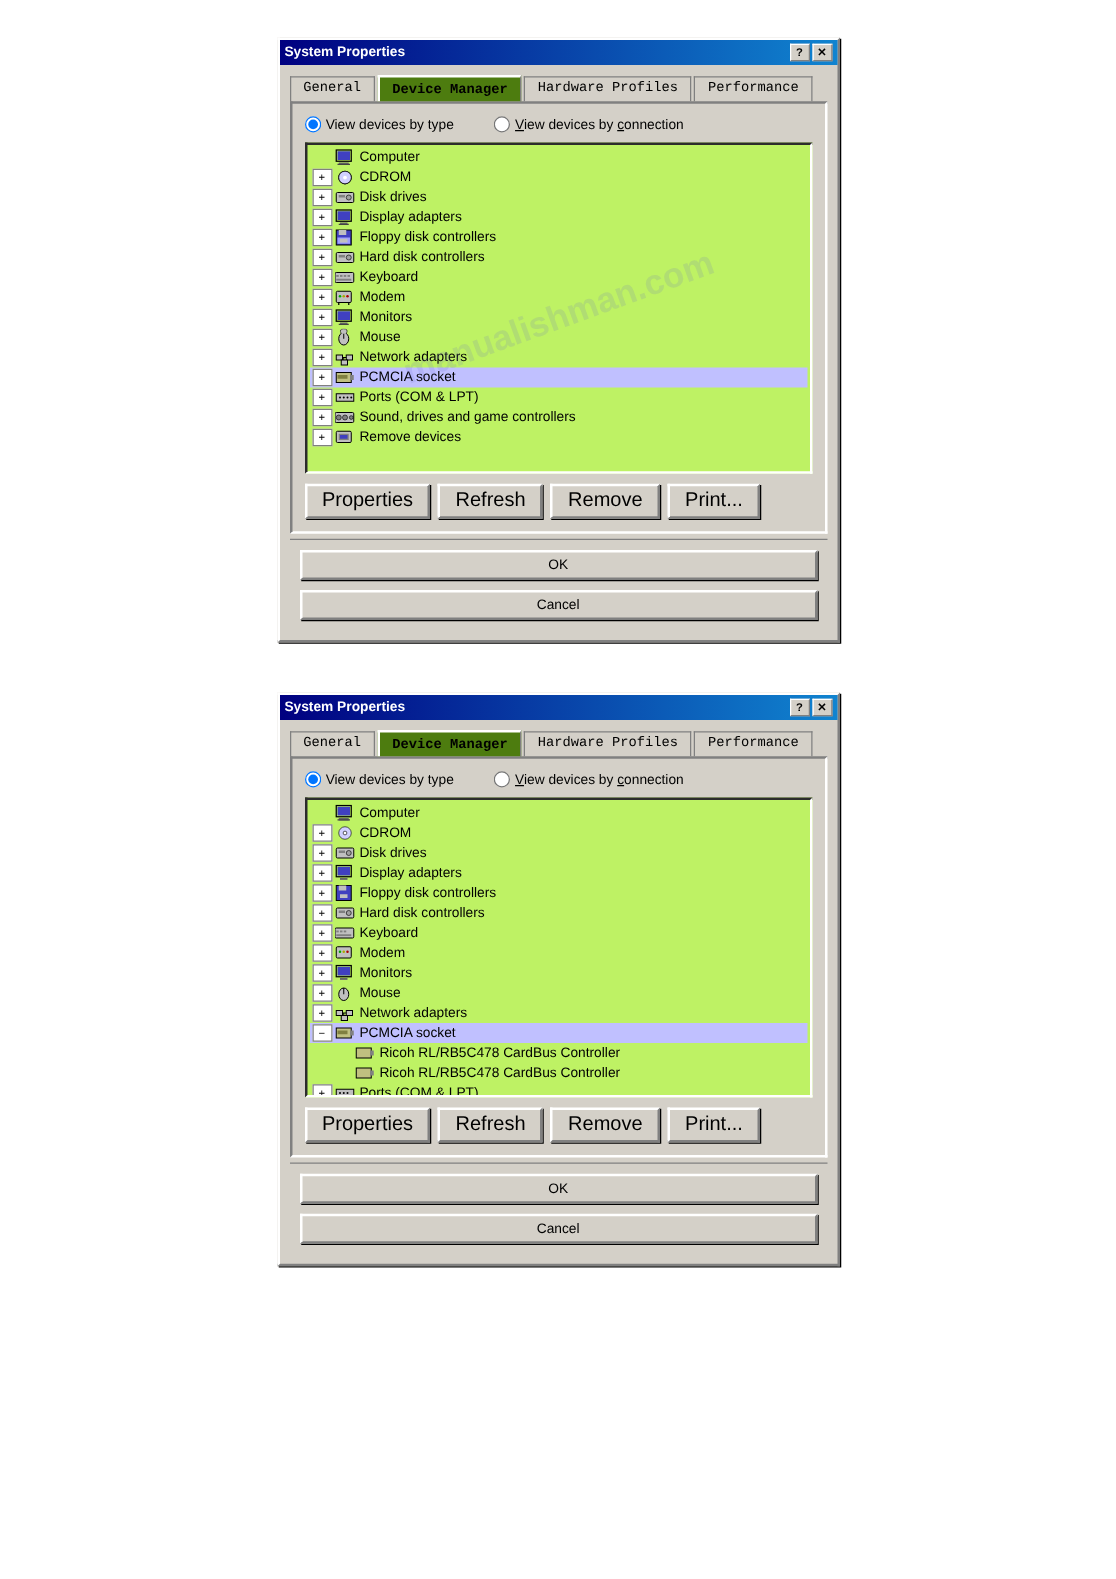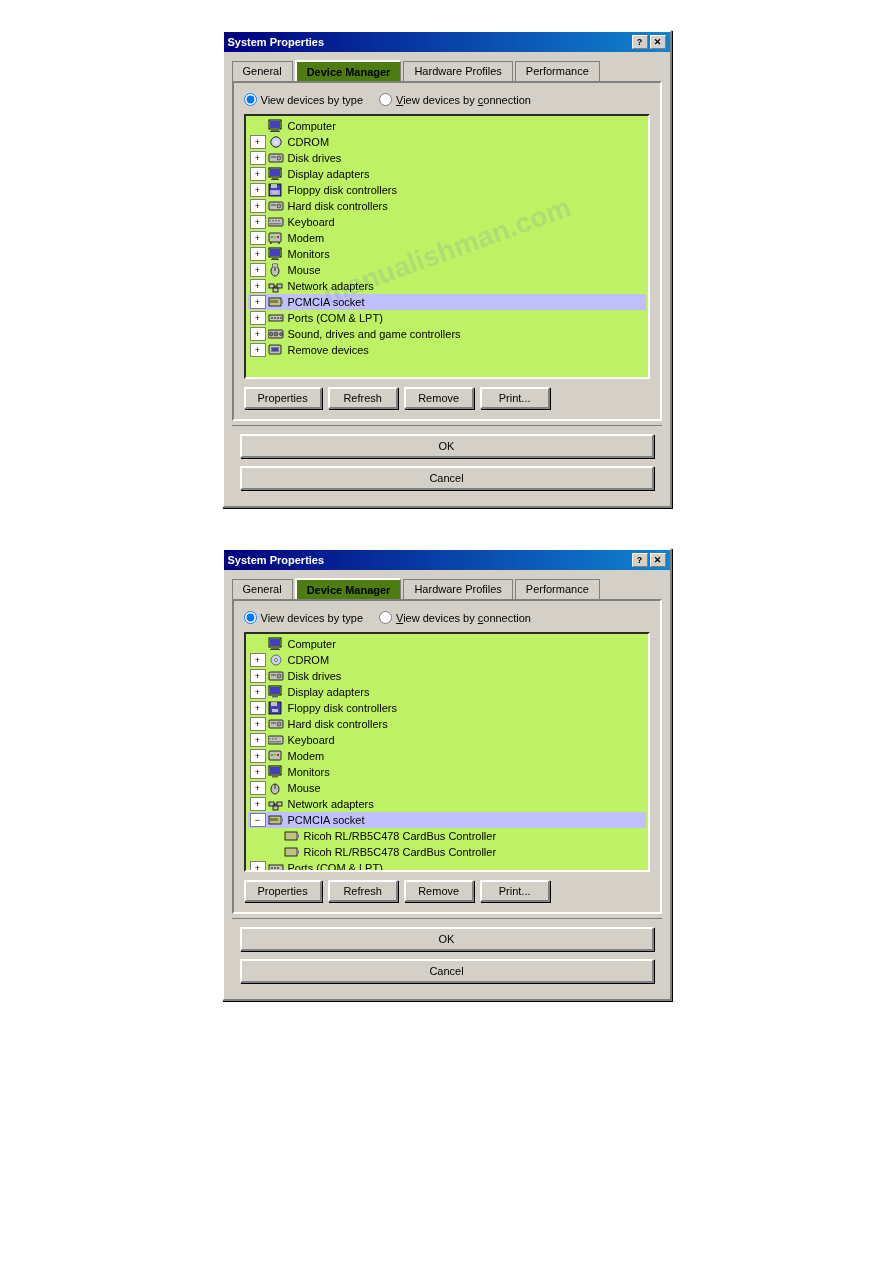--- a/index.html
+++ b/index.html
@@ -59,20 +59,21 @@
 
     .dialog-content {
       padding: 8px;
     }
 
     .tabs {
       display: flex;
       gap: 0;
       margin-bottom: 0;
       position: relative;
+      font-family: Liberation Mono, monospace;
     }
 
     .tab {
       padding: 3px 10px;
       background: #d4d0c8;
       border: 1px solid #808080;
       border-bottom: none;
       cursor: pointer;
       font-size: 11px;
       position: relative;
@@ -100,21 +101,21 @@
       border-right-color: #ffffff;
       border-bottom-color: #ffffff;
       background: #d4d0c8;
       padding: 10px;
       position: relative;
       z-index: 1;
     }
 
     .radio-group {
       display: flex;
-      gap: 16px;
+      gap: 32px;
       margin-bottom: 8px;
     }
 
     .radio-option {
       display: flex;
       align-items: center;
       gap: 4px;
       font-size: 11px;
     }
 
@@ -192,21 +193,21 @@
     .win-btn {
       padding: 3px 12px;
       background: #d4d0c8;
       border: 2px solid;
       border-top-color: #ffffff;
       border-left-color: #ffffff;
       border-right-color: #808080;
       border-bottom-color: #808080;
       box-shadow: 1px 1px 0 #000;
       cursor: pointer;
-      font-size: 11px;
+      font-size: 16px;
       min-width: 70px;
       text-align: center;
     }
 
     .dialog-footer {
       display: flex;
       justify-content: flex-end;
       gap: 8px;
       padding: 8px;
       border-top: 1px solid #808080;

